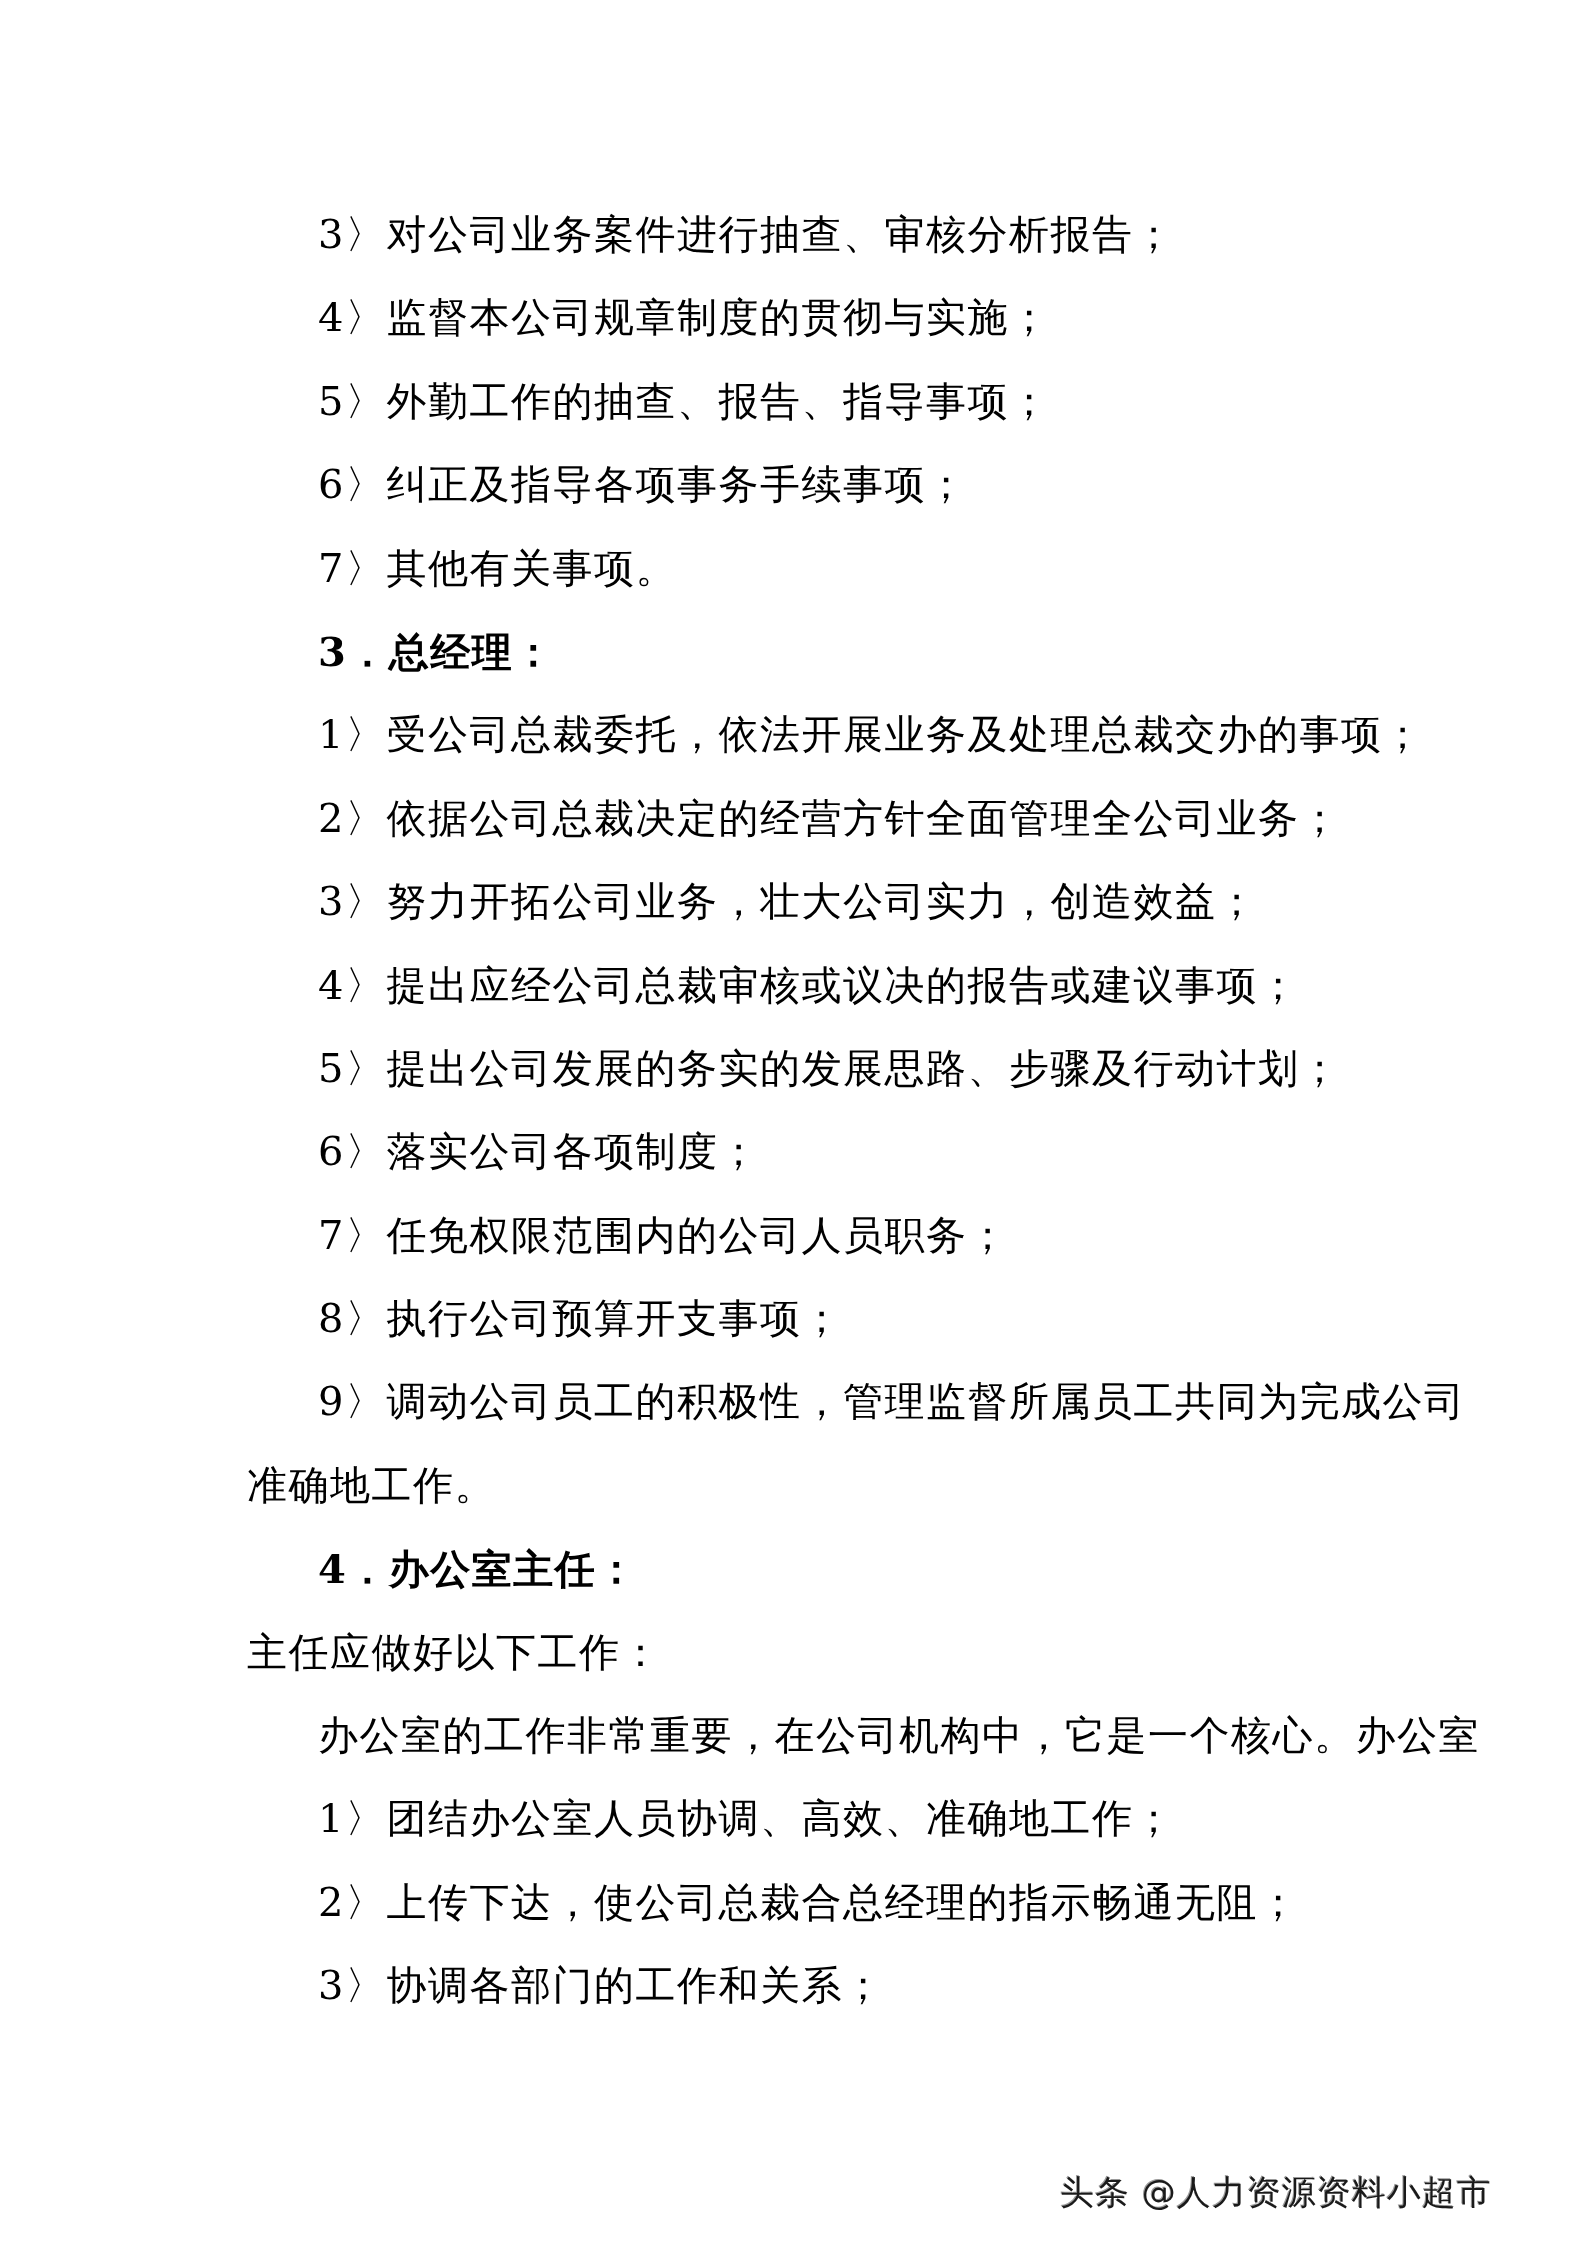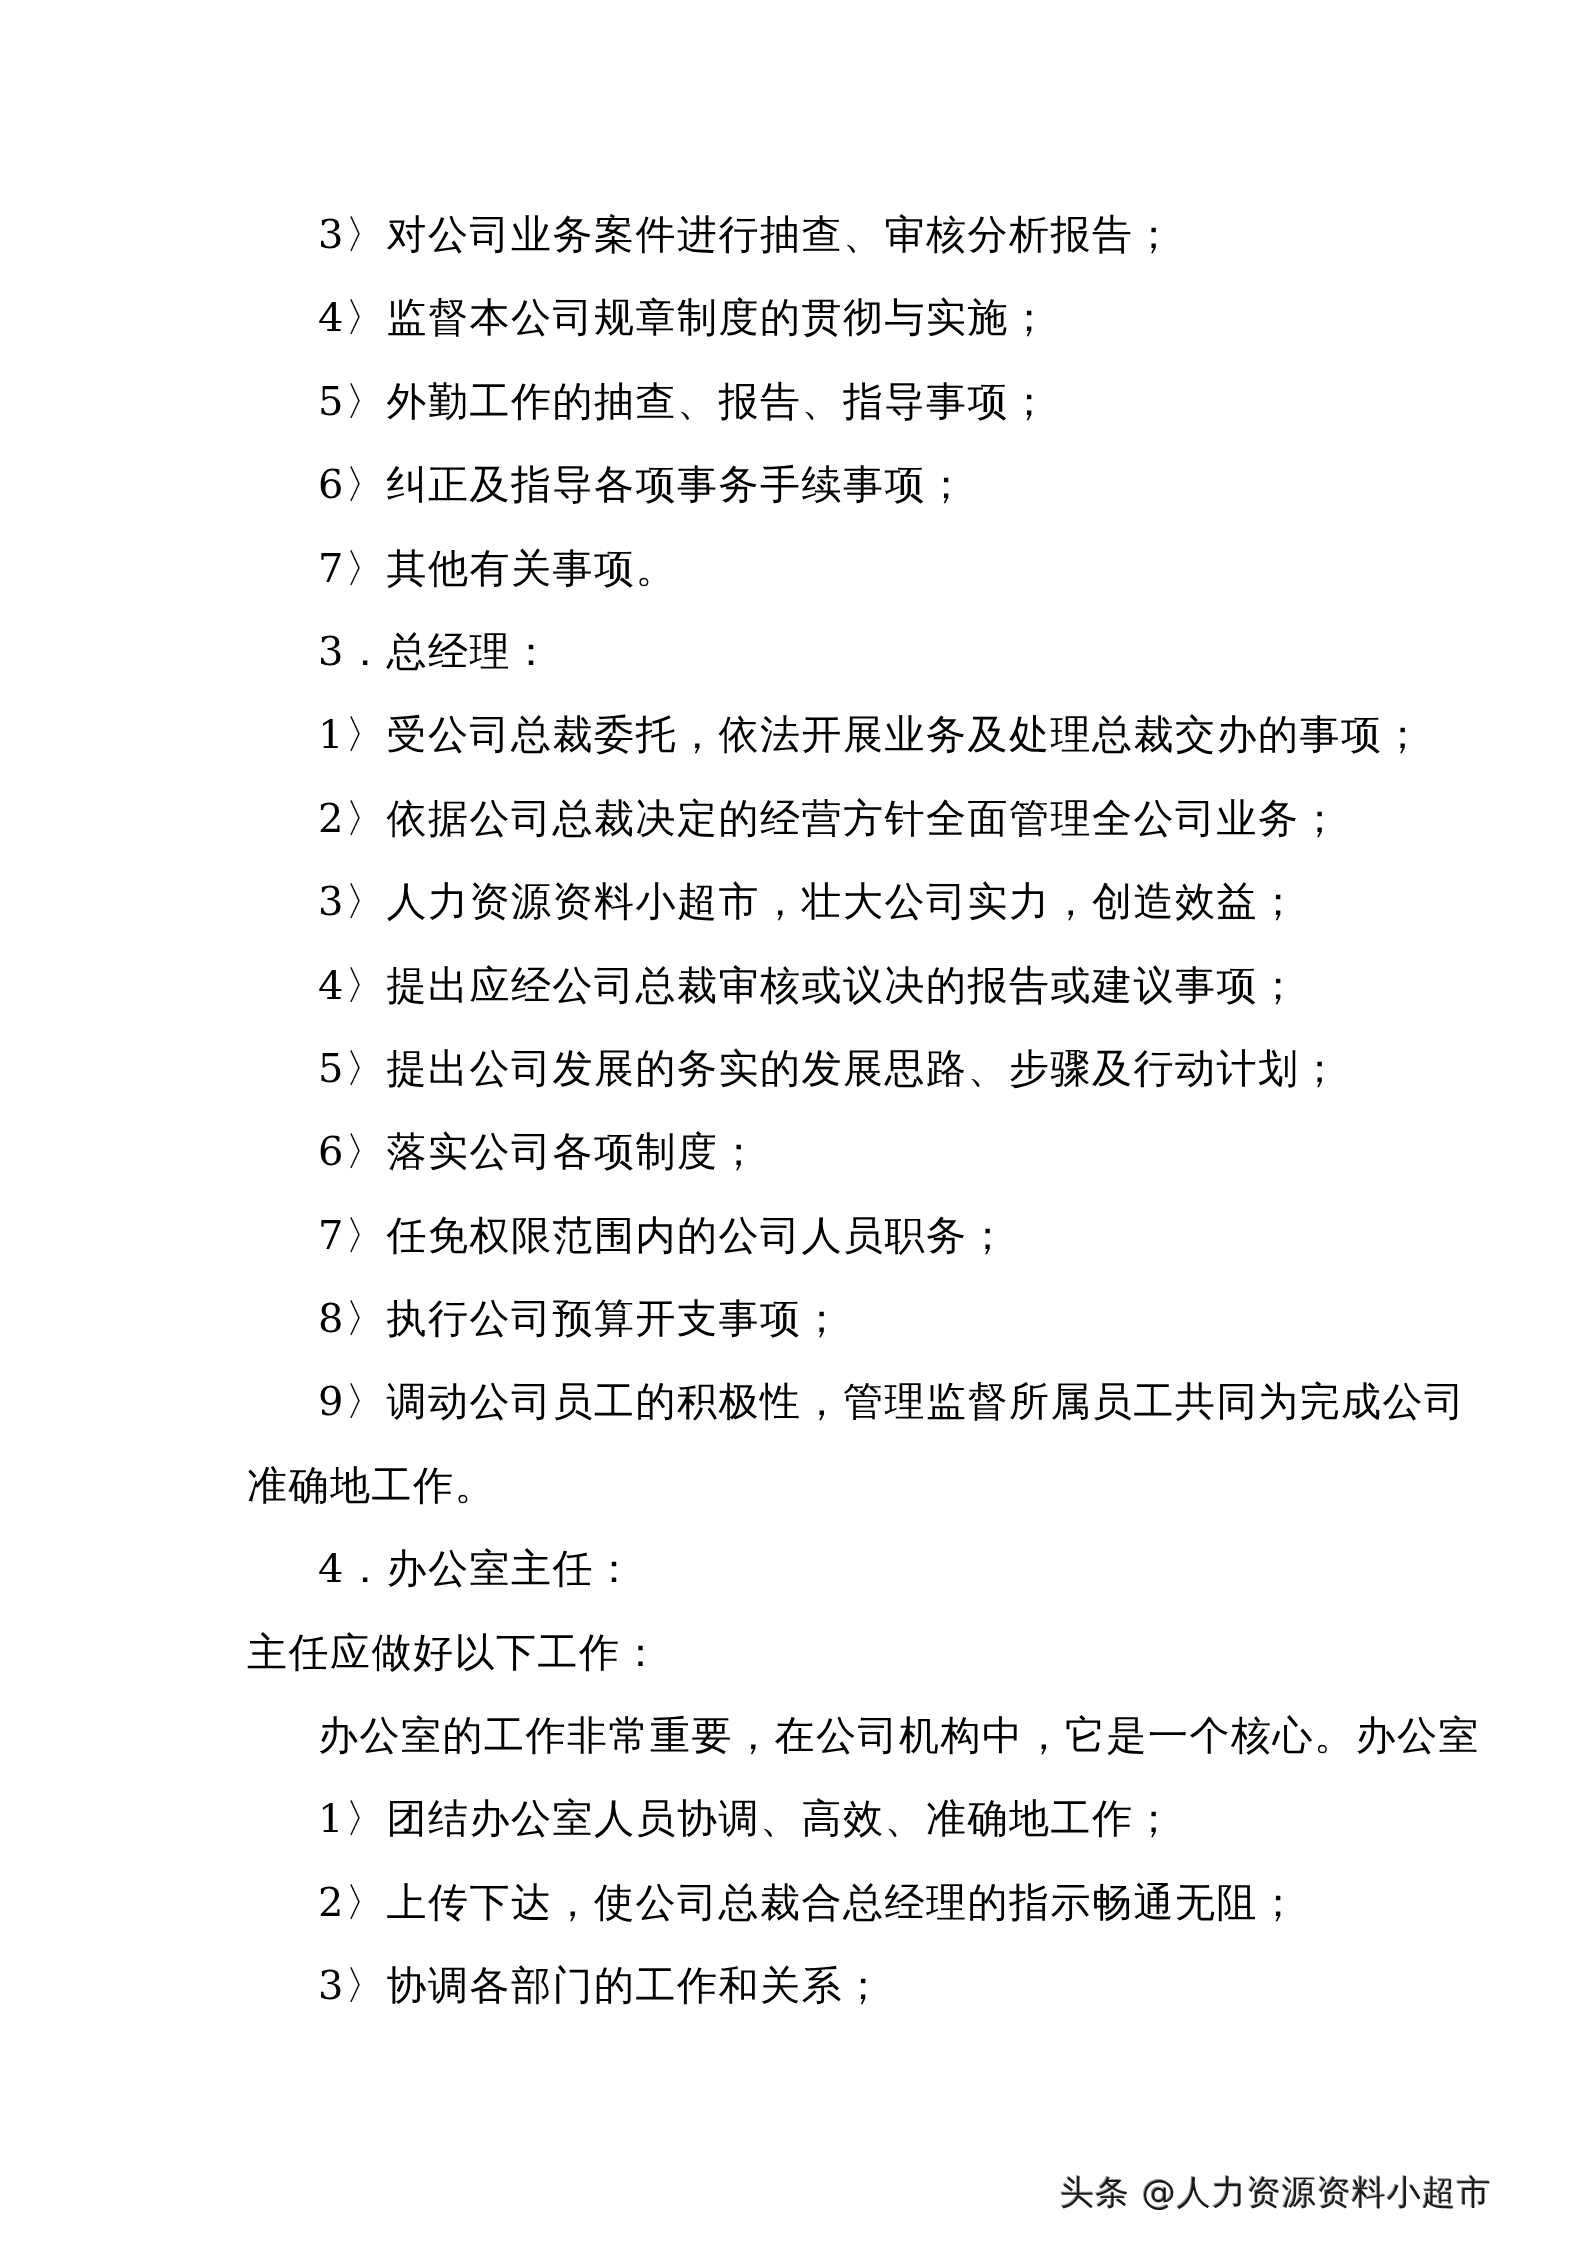--- a/index.html
+++ b/index.html
@@ -25,21 +25,21 @@
       height: 83.4px;
       line-height: 83.4px;
       font-size: 40px;
       white-space: nowrap;
       letter-spacing: 1.5px;
     }
     .indent {
       padding-left: 71px;
     }
     .heading {
-      font-weight: normal;
+      font-weight: bold;
     }
     .num {
       display: inline-block;
       min-width: 56px;
     }
     .watermark {
       position: absolute;
       left: 1060px;
       top: 2170px;
       font-family: "DejaVu Sans", "Liberation Sans", sans-serif;
@@ -56,21 +56,21 @@
 
 <div class="page-body">
   <div class="line indent"><span class="num">3〉</span><span>对公司业务案件进行抽查、审核分析报告；</span></div>
   <div class="line indent"><span class="num">4〉</span><span>监督本公司规章制度的贯彻与实施；</span></div>
   <div class="line indent"><span class="num">5〉</span><span>外勤工作的抽查、报告、指导事项；</span></div>
   <div class="line indent"><span class="num">6〉</span><span>纠正及指导各项事务手续事项；</span></div>
   <div class="line indent"><span class="num">7〉</span><span>其他有关事项。</span></div>
   <div class="line indent heading"><span class="num">3．</span><span>总经理：</span></div>
   <div class="line indent"><span class="num">1〉</span><span>受公司总裁委托，依法开展业务及处理总裁交办的事项；</span></div>
   <div class="line indent"><span class="num">2〉</span><span>依据公司总裁决定的经营方针全面管理全公司业务；</span></div>
-  <div class="line indent"><span class="num">3〉</span><span>人力资源资料小超市，壮大公司实力，创造效益；</span></div>
+  <div class="line indent"><span class="num">3〉</span><span>努力开拓公司业务，壮大公司实力，创造效益；</span></div>
   <div class="line indent"><span class="num">4〉</span><span>提出应经公司总裁审核或议决的报告或建议事项；</span></div>
   <div class="line indent"><span class="num">5〉</span><span>提出公司发展的务实的发展思路、步骤及行动计划；</span></div>
   <div class="line indent"><span class="num">6〉</span><span>落实公司各项制度；</span></div>
   <div class="line indent"><span class="num">7〉</span><span>任免权限范围内的公司人员职务；</span></div>
   <div class="line indent"><span class="num">8〉</span><span>执行公司预算开支事项；</span></div>
   <div class="line indent"><span class="num">9〉</span><span>调动公司员工的积极性，管理监督所属员工共同为完成公司</span></div>
   <div class="line"><span>准确地工作。</span></div>
   <div class="line indent heading"><span class="num">4．</span><span>办公室主任：</span></div>
   <div class="line"><span>主任应做好以下工作：</span></div>
   <div class="line indent"><span>办公室的工作非常重要，在公司机构中，它是一个核心。办公室</span></div>

